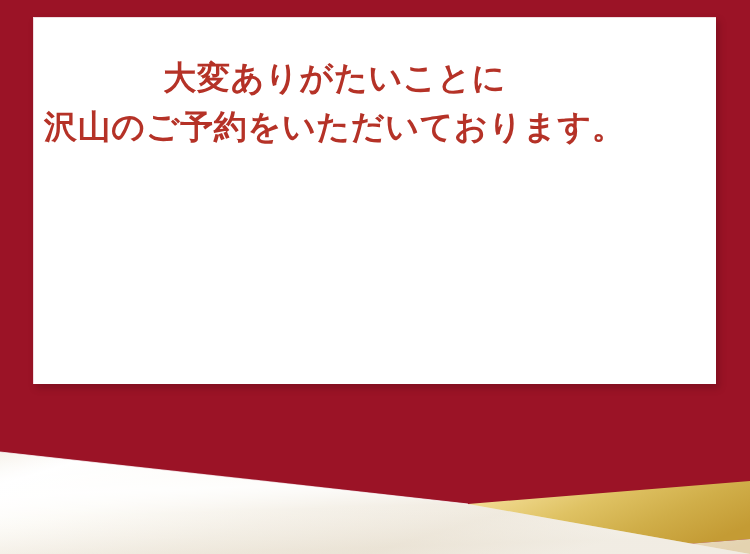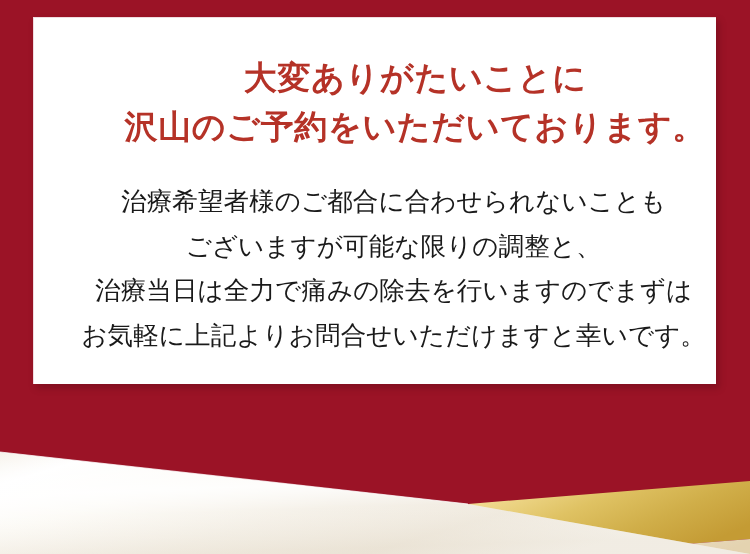--- a/index.html
+++ b/index.html
@@ -28,21 +28,21 @@
     top: 17px;
     width: 683px;
     height: 367px;
     background: #FFFFFF;
     box-sizing: border-box;
     border-top: 1px solid #F0DCE0;
     border-left: 1px solid #F0DCE0;
     box-shadow: 3px 4px 7px rgba(70, 5, 15, 0.30);
     display: flex;
     flex-direction: column;
-    align-items: flex-end;
+    align-items: flex-start;
     justify-content: flex-start;
   }
 
   #notice-heading {
     margin: 0;
     padding: 36px 10px 0 10px;
     font-family: "Liberation Serif", "DejaVu Serif", serif;
     font-weight: 700;
     font-size: 33px;
     line-height: 1.48;
@@ -82,24 +82,20 @@
 </head>
 <body>
 
 <div id="stage">
 
   <div id="notice-card">
 
     <h1 id="notice-heading">大変ありがたいことに
 沢山のご予約をいただいております。</h1>
 
-    <p id="notice-body">治療希望者様のご都合に合わせられないことも
-ございますが可能な限りの調整と、
-治療当日は全力で痛みの除去を行いますのでまずは
-お気軽に上記よりお問合せいただけますと幸いです。</p>
 
   </div>
 
   <div id="bottom-decoration">
     <svg viewBox="0 0 750 120" preserveAspectRatio="none" xmlns="http://www.w3.org/2000/svg">
       <defs>
         <linearGradient id="silverGrad" x1="0" y1="0" x2="1" y2="0.45">
           <stop offset="0%" stop-color="#F6F2EA"></stop>
           <stop offset="12%" stop-color="#FFFFFF"></stop>
           <stop offset="30%" stop-color="#FCFAF5"></stop>

